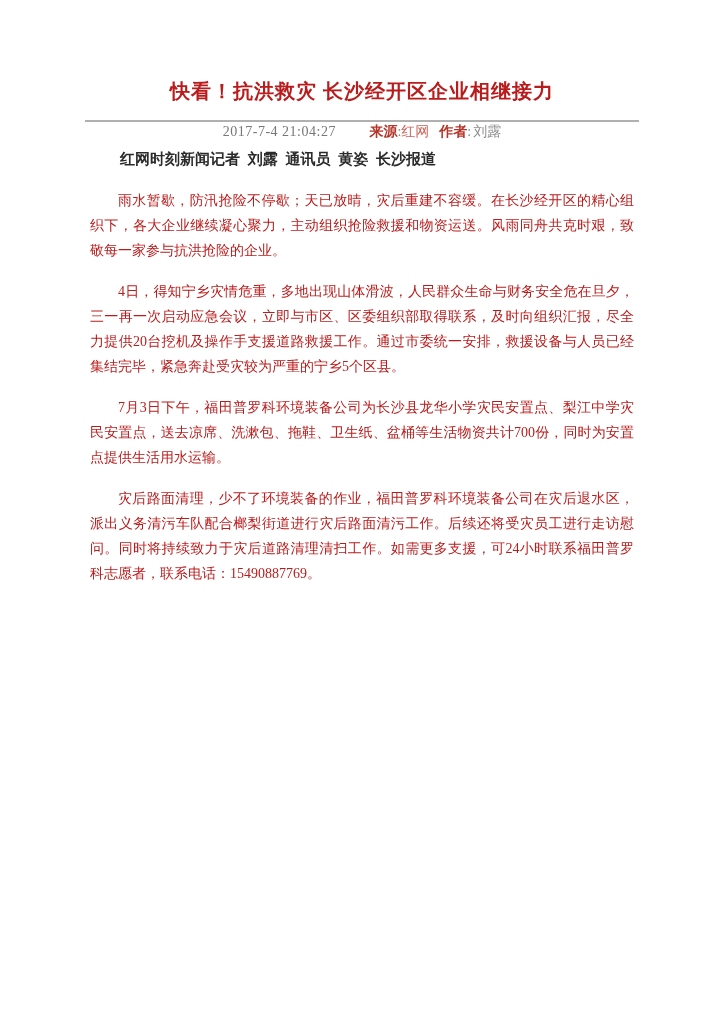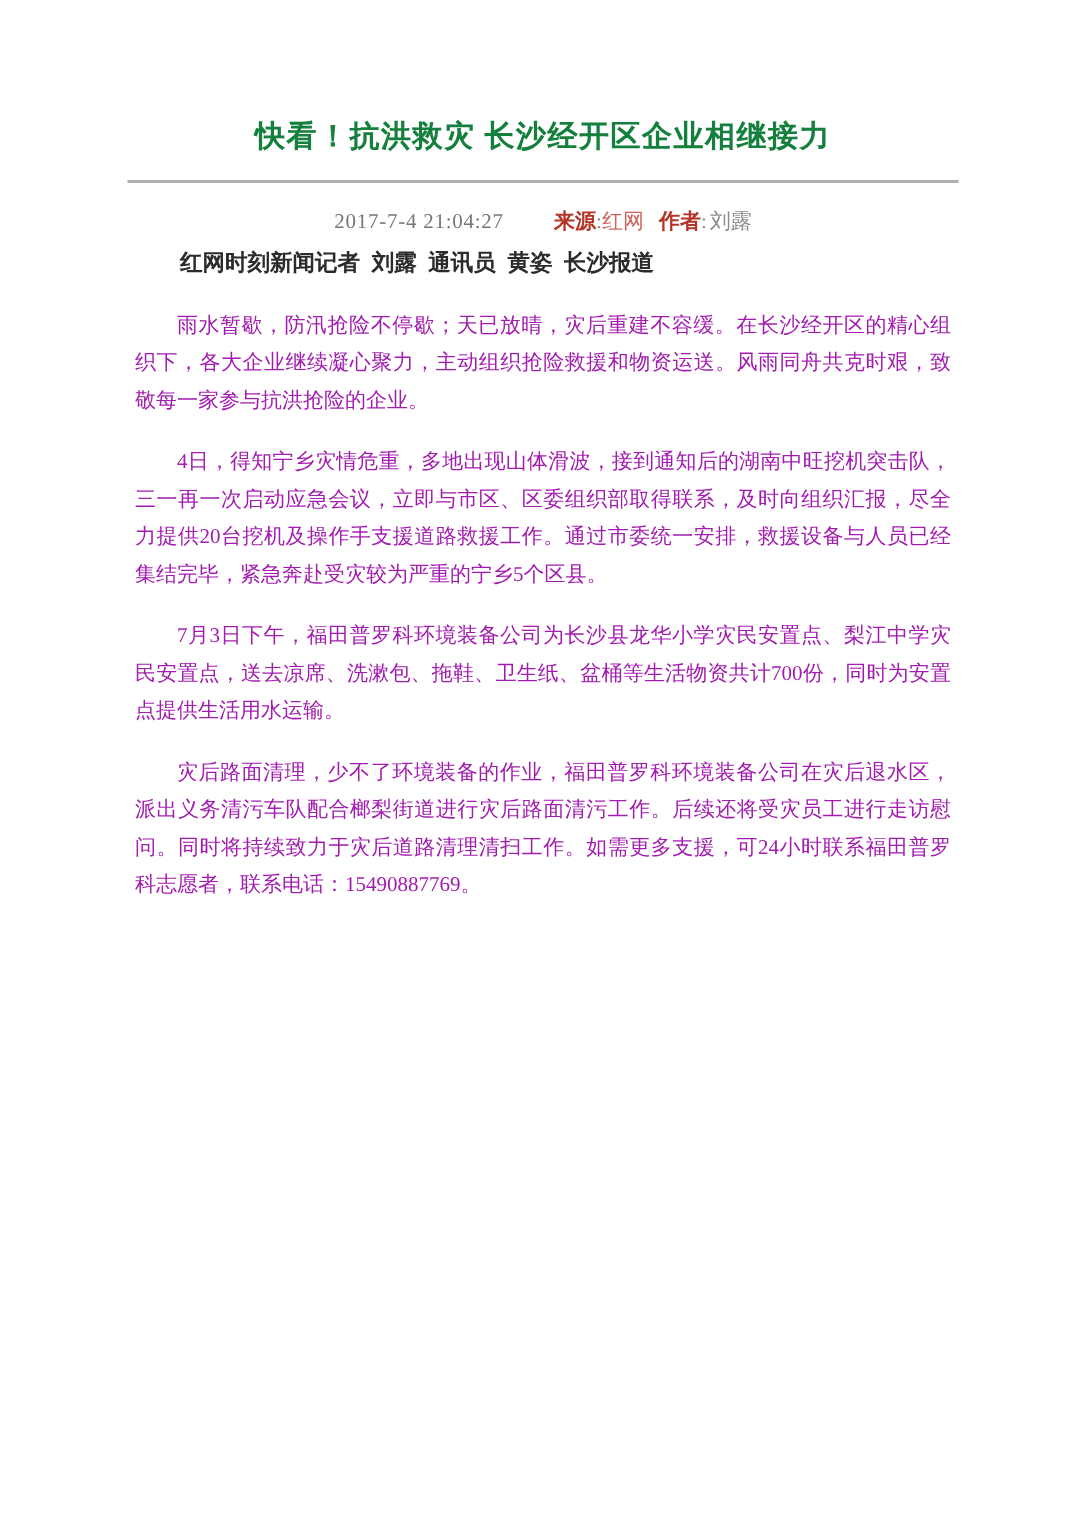--- a/index.html
+++ b/index.html
@@ -16,31 +16,31 @@
     font-family: "Liberation Serif", "DejaVu Serif", serif;
     overflow: hidden;
     box-sizing: border-box;
   }
   .article-title {
     margin: 0;
     padding-top: 78px;
     text-align: center;
     font-size: 20px;
     font-weight: bold;
-    color: #15803d;
+    color: #b91c1c;
     letter-spacing: 1px;
     line-height: 26px;
   }
   .title-divider {
     border: none;
     border-top: 2px solid #b0b0b0;
     margin: 16px 85px 0 85px;
   }
   .meta-line {
-    margin-top: 18px;
+    margin-top: 1px;
     text-align: center;
     font-size: 14px;
     color: #777777;
     line-height: 18px;
     white-space: nowrap;
   }
   .meta-datetime {
     color: #777777;
     letter-spacing: 0.5px;
   }
@@ -75,21 +75,21 @@
     font-size: 15px;
     font-weight: bold;
     color: #2b2b2b;
     line-height: 25px;
     word-spacing: 4px;
   }
   .para {
     margin: 16px 0 0 0;
     text-indent: 2em;
     font-size: 14px;
-    color: #a21caf;
+    color: #b91c1c;
     line-height: 25px;
     text-align: justify;
   }
 </style>
 </head>
 <body>
 
 <div class="page">
 
   <h1 class="article-title">快看！抗洪救灾 长沙经开区企业相继接力</h1>
@@ -100,18 +100,18 @@
     <span class="meta-datetime">2017-7-4 21:04:27</span>
     <span class="meta-right">
       <span class="meta-label">来源</span><span class="meta-colon">:</span><a class="meta-source-value">红网</a><span class="meta-author-group"><span class="meta-label">作者</span><span class="meta-colon">:</span><span class="meta-author-value">刘露</span></span>
     </span>
   </div>
 
   <div class="content">
     <p class="byline">红网时刻新闻记者 刘露 通讯员 黄姿 长沙报道</p>
 
     <p class="para">雨水暂歇，防汛抢险不停歇；天已放晴，灾后重建不容缓。在长沙经开区的精心组织下，各大企业继续凝心聚力，主动组织抢险救援和物资运送。风雨同舟共克时艰，致敬每一家参与抗洪抢险的企业。</p>
-    <p class="para">4日，得知宁乡灾情危重，多地出现山体滑波，接到通知后的湖南中旺挖机突击队，三一再一次启动应急会议，立即与市区、区委组织部取得联系，及时向组织汇报，尽全力提供20台挖机及操作手支援道路救援工作。通过市委统一安排，救援设备与人员已经集结完毕，紧急奔赴受灾较为严重的宁乡5个区县。</p>
+    <p class="para">4日，得知宁乡灾情危重，多地出现山体滑波，人民群众生命与财务安全危在旦夕，三一再一次启动应急会议，立即与市区、区委组织部取得联系，及时向组织汇报，尽全力提供20台挖机及操作手支援道路救援工作。通过市委统一安排，救援设备与人员已经集结完毕，紧急奔赴受灾较为严重的宁乡5个区县。</p>
     <p class="para">7月3日下午，福田普罗科环境装备公司为长沙县龙华小学灾民安置点、梨江中学灾民安置点，送去凉席、洗漱包、拖鞋、卫生纸、盆桶等生活物资共计700份，同时为安置点提供生活用水运输。</p>
     <p class="para">灾后路面清理，少不了环境装备的作业，福田普罗科环境装备公司在灾后退水区，派出义务清污车队配合榔梨街道进行灾后路面清污工作。后续还将受灾员工进行走访慰问。同时将持续致力于灾后道路清理清扫工作。如需更多支援，可24小时联系福田普罗科志愿者，联系电话：15490887769。</p>
   </div>
 
 </div>
 
 </body></html>

